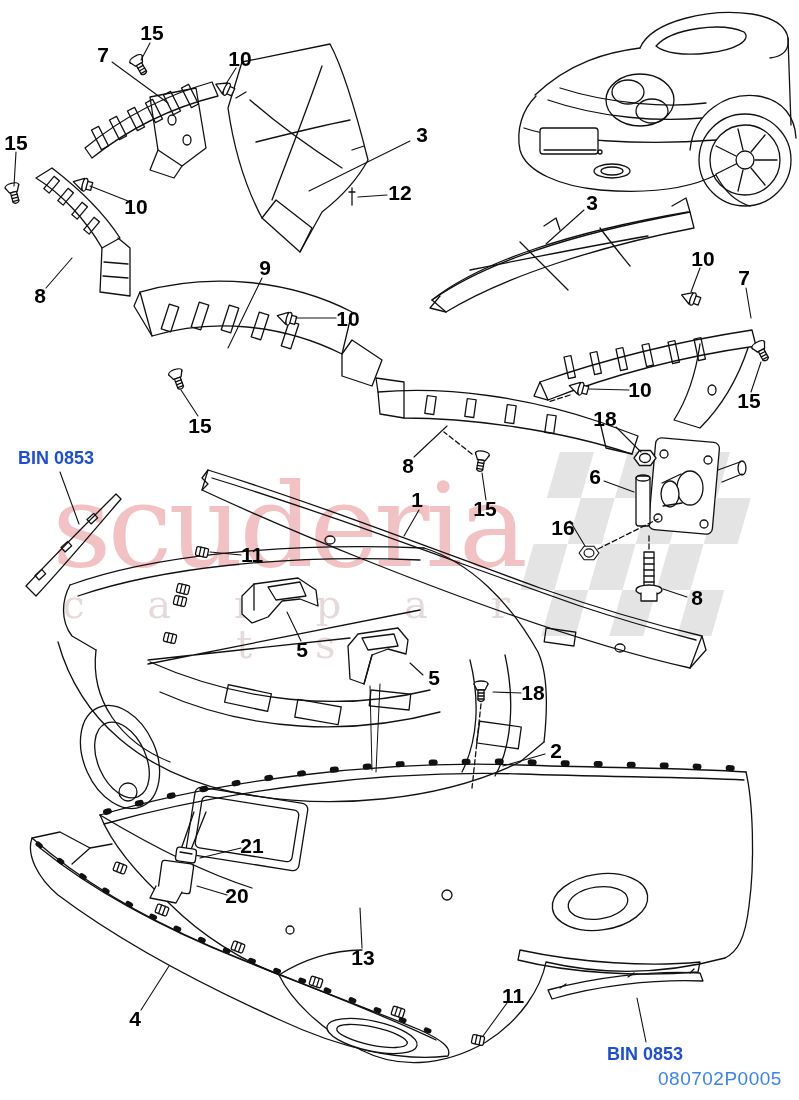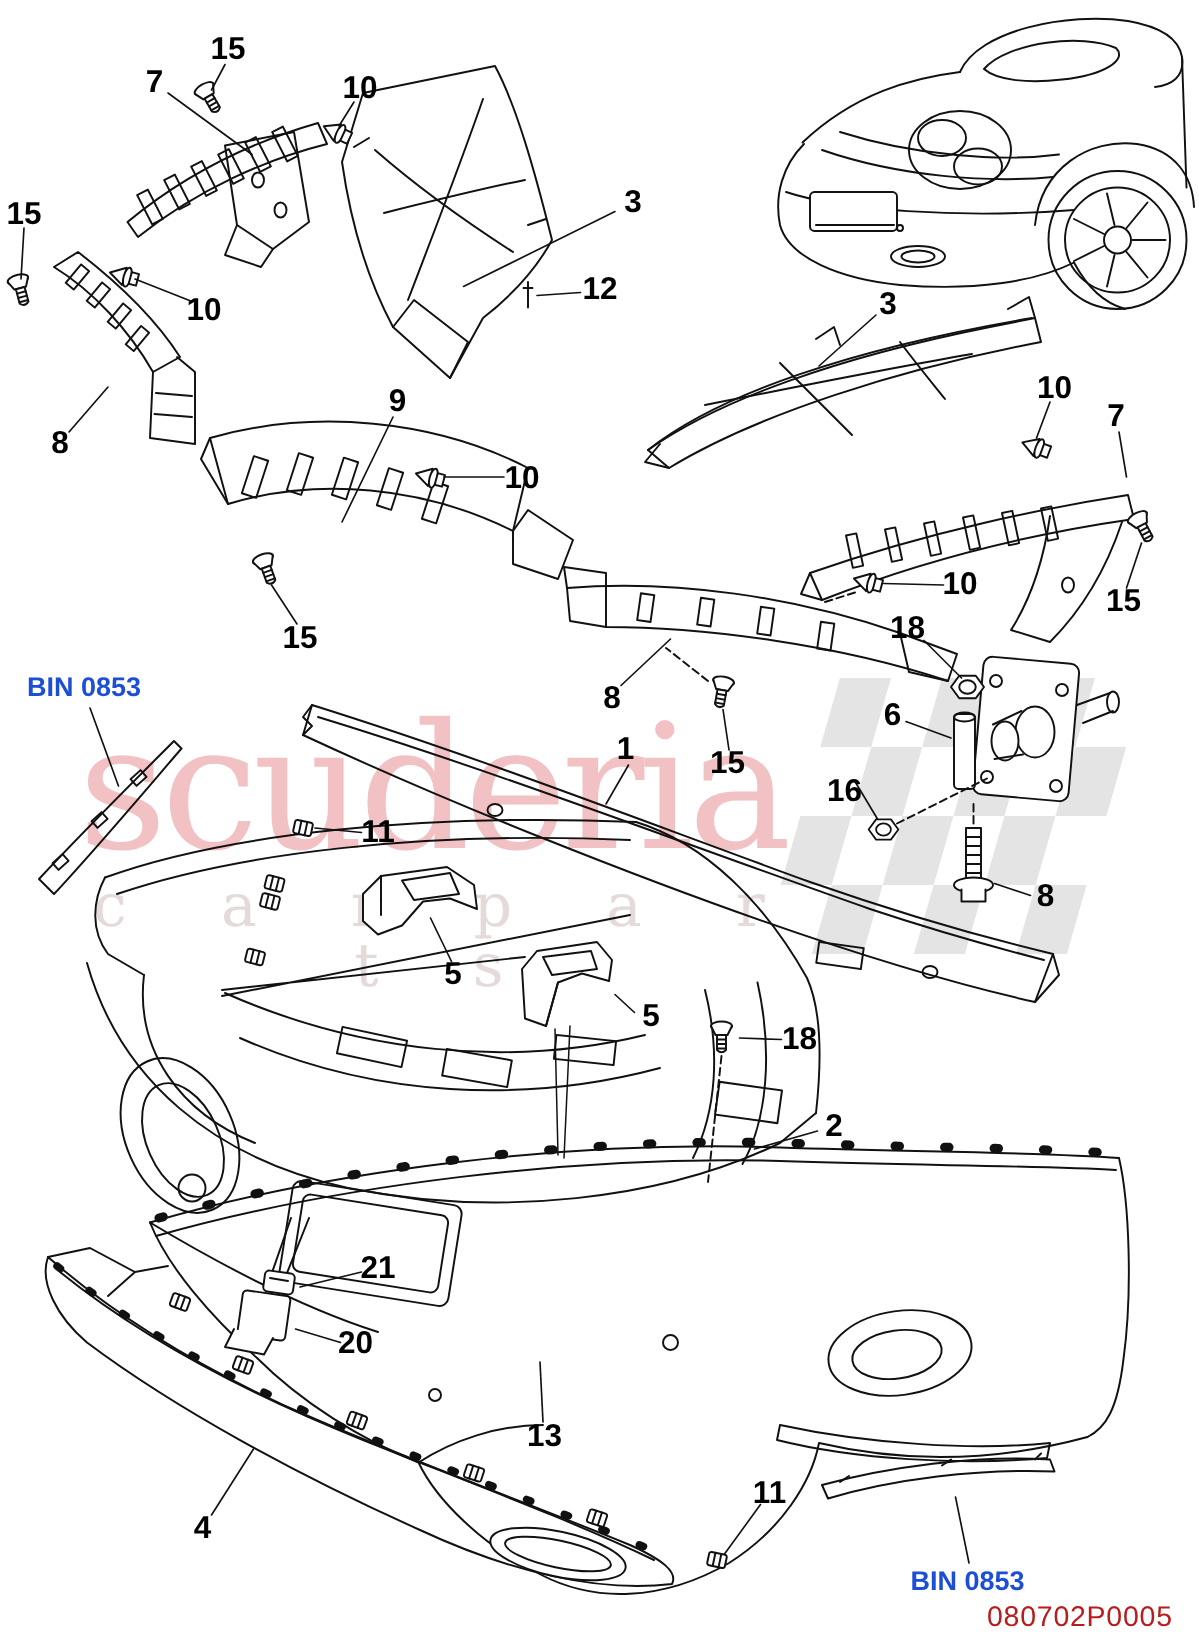--- a/index.html
+++ b/index.html
@@ -16,21 +16,21 @@
     font-family:"DejaVu Serif",serif;font-weight:normal;font-size:116px;line-height:1;
     letter-spacing:-4px;color:var(--wm-title);opacity:.55;user-select:none;}
   .wm-sub{position:absolute;left:58px;top:584px;width:470px;text-align:center;
     font-family:"DejaVu Serif",serif;font-size:40px;line-height:1;color:var(--wm-sub);
     letter-spacing:14px;word-spacing:22px;opacity:.9;user-select:none;}
   #svg-layer{position:absolute;inset:0;z-index:1;}
   #callout-layer{position:absolute;inset:0;z-index:2;}
   .callout{position:absolute;transform:translate(-50%,-50%);font-weight:bold;
     font-size:21px;color:#000;white-space:nowrap;text-align:right;}
   .bin-label{position:absolute;font-weight:bold;font-size:18px;color:#1d4ed8;z-index:2;white-space:nowrap;}
-  .part-code{position:absolute;left:658px;top:1068px;font-size:19px;color:#b91c1c;z-index:2;
+  .part-code{position:absolute;left:658px;top:1068px;font-size:19px;color:#3b82f6;z-index:2;
     letter-spacing:.5px;white-space:nowrap;}
 </style>
 </head>
 <body>
 
 <div id="stage">
 
   <div id="wm-layer">
     <div class="wm-title">scuderia</div>
     <div class="wm-sub">c a r p a r t s</div>

